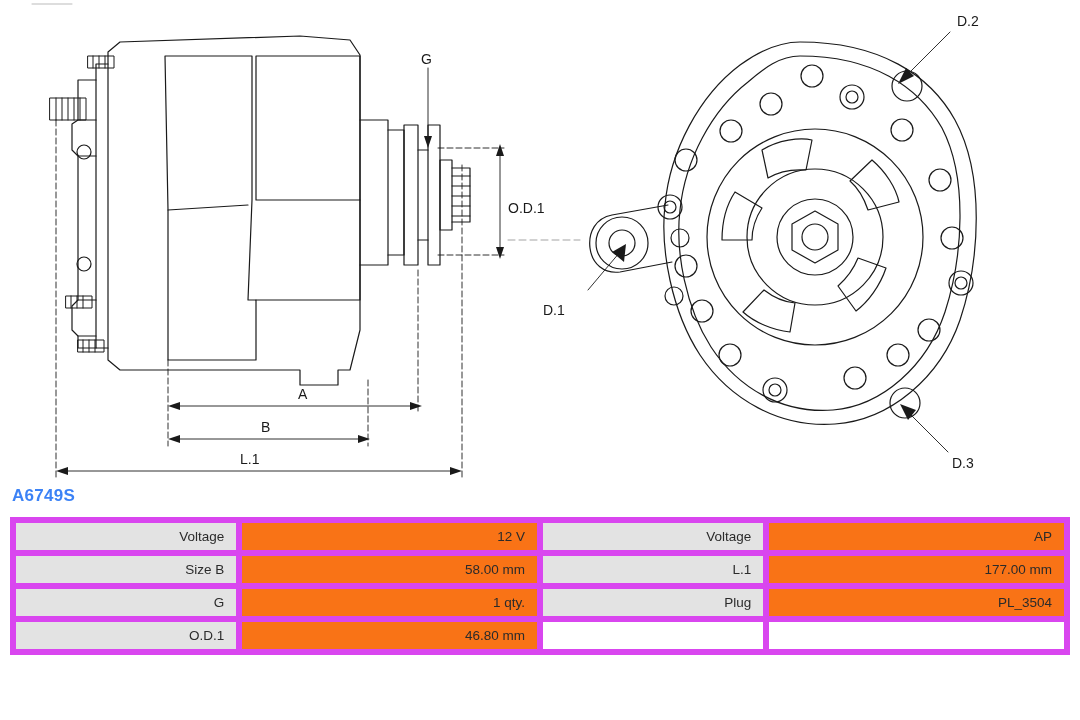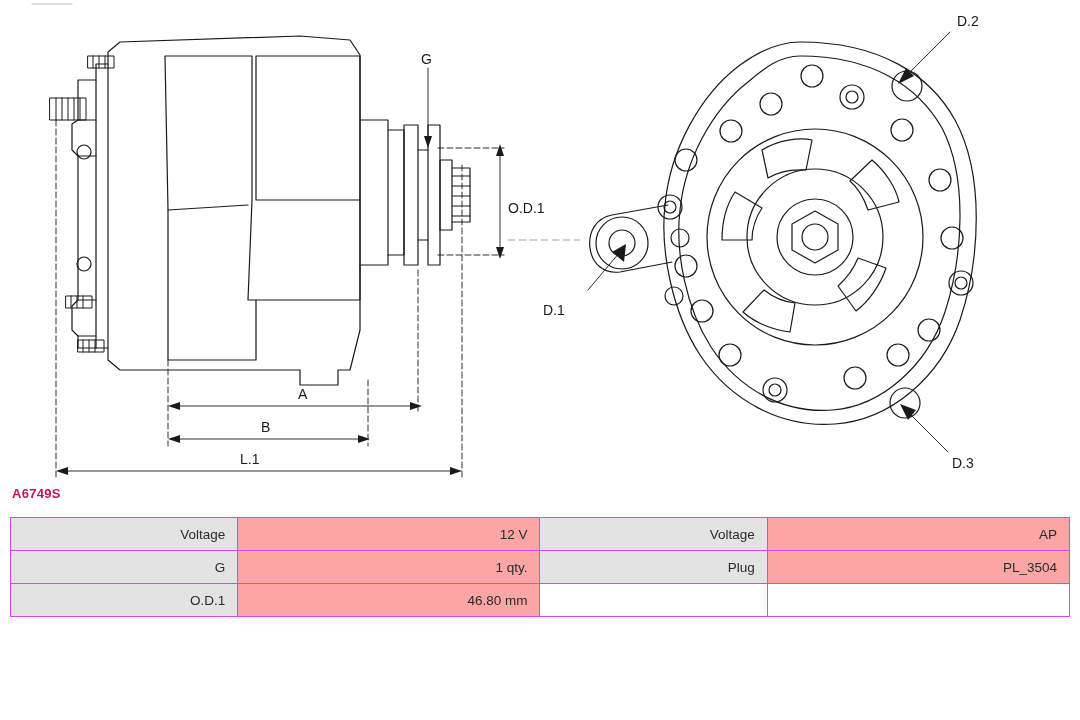--- a/index.html
+++ b/index.html
@@ -18,48 +18,48 @@
   .drawing {
     position: absolute;
     left: 0; top: 0;
     width: 1080px;
     height: 490px;
   }
   .part-number {
     position: absolute;
     left: 12px;
     top: 486px;
-    color: #be185d;
-    font-size: 13px;
+    color: #3b82f6;
+    font-size: 17px;
     font-weight: bold;
     letter-spacing: 0.3px;
   }
   table.spec {
     position: absolute;
     left: 10px;
     top: 517px;
     width: 1060px;
     border-collapse: collapse;
     font-size: 13.5px;
     color: #222;
   }
   table.spec td {
-    border: 1px solid #d946ef;
+    border: 6px solid #d946ef;
     height: 33px;
     padding: 0 12px;
     vertical-align: middle;
   }
   td.label {
     background: #e3e3e3;
     text-align: right;
     width: 219px;
     color: #2b2b2b;
   }
   td.value {
-    background: #fca5a5;
+    background: #f97316;
     text-align: right;
     width: 291px;
     color: #2b2b2b;
   }
   td.empty {
     background: #ffffff;
     border: 1px solid #d0d0d0;
   }
   td.empty.lbl { background: #ffffff; }
 </style>
@@ -241,20 +241,26 @@
 
   <table class="spec">
     <tbody>
       <tr>
         <td class="label">Voltage</td>
         <td class="value">12 V</td>
         <td class="label">Voltage</td>
         <td class="value">AP</td>
       </tr>
       <tr>
+        <td class="label">Size B</td>
+        <td class="value">58.00 mm</td>
+        <td class="label">L.1</td>
+        <td class="value">177.00 mm</td>
+      </tr>
+      <tr>
         <td class="label">G</td>
         <td class="value">1 qty.</td>
         <td class="label">Plug</td>
         <td class="value">PL_3504</td>
       </tr>
       <tr>
         <td class="label">O.D.1</td>
         <td class="value">46.80 mm</td>
         <td class="empty lbl"></td>
         <td class="empty"></td>

